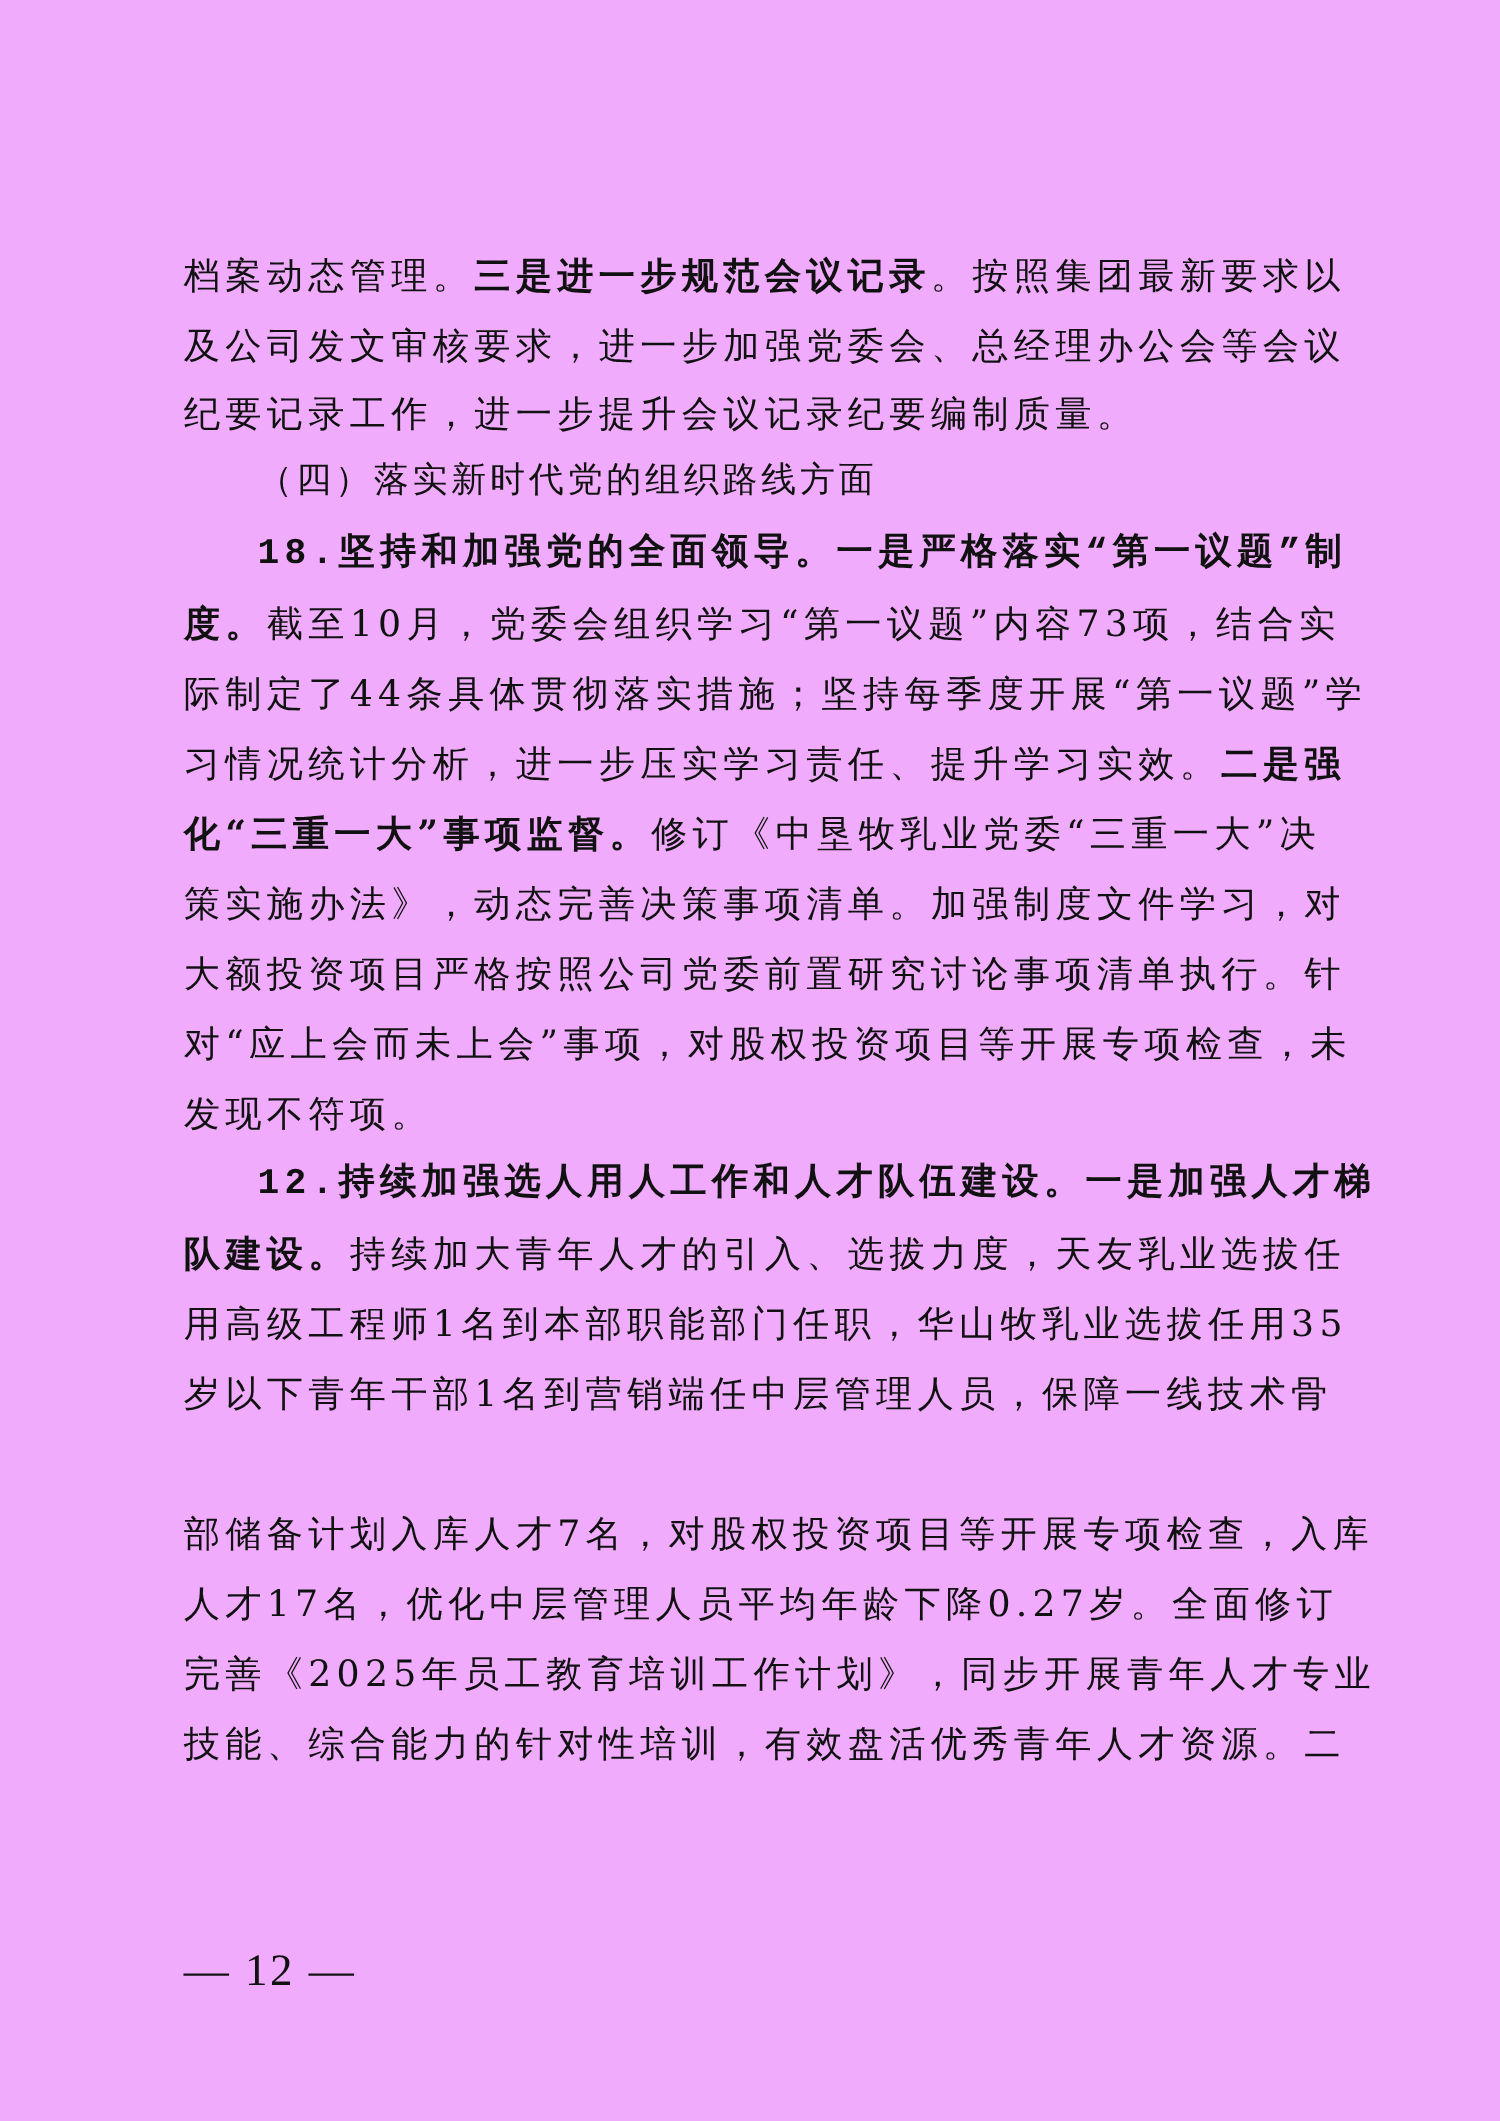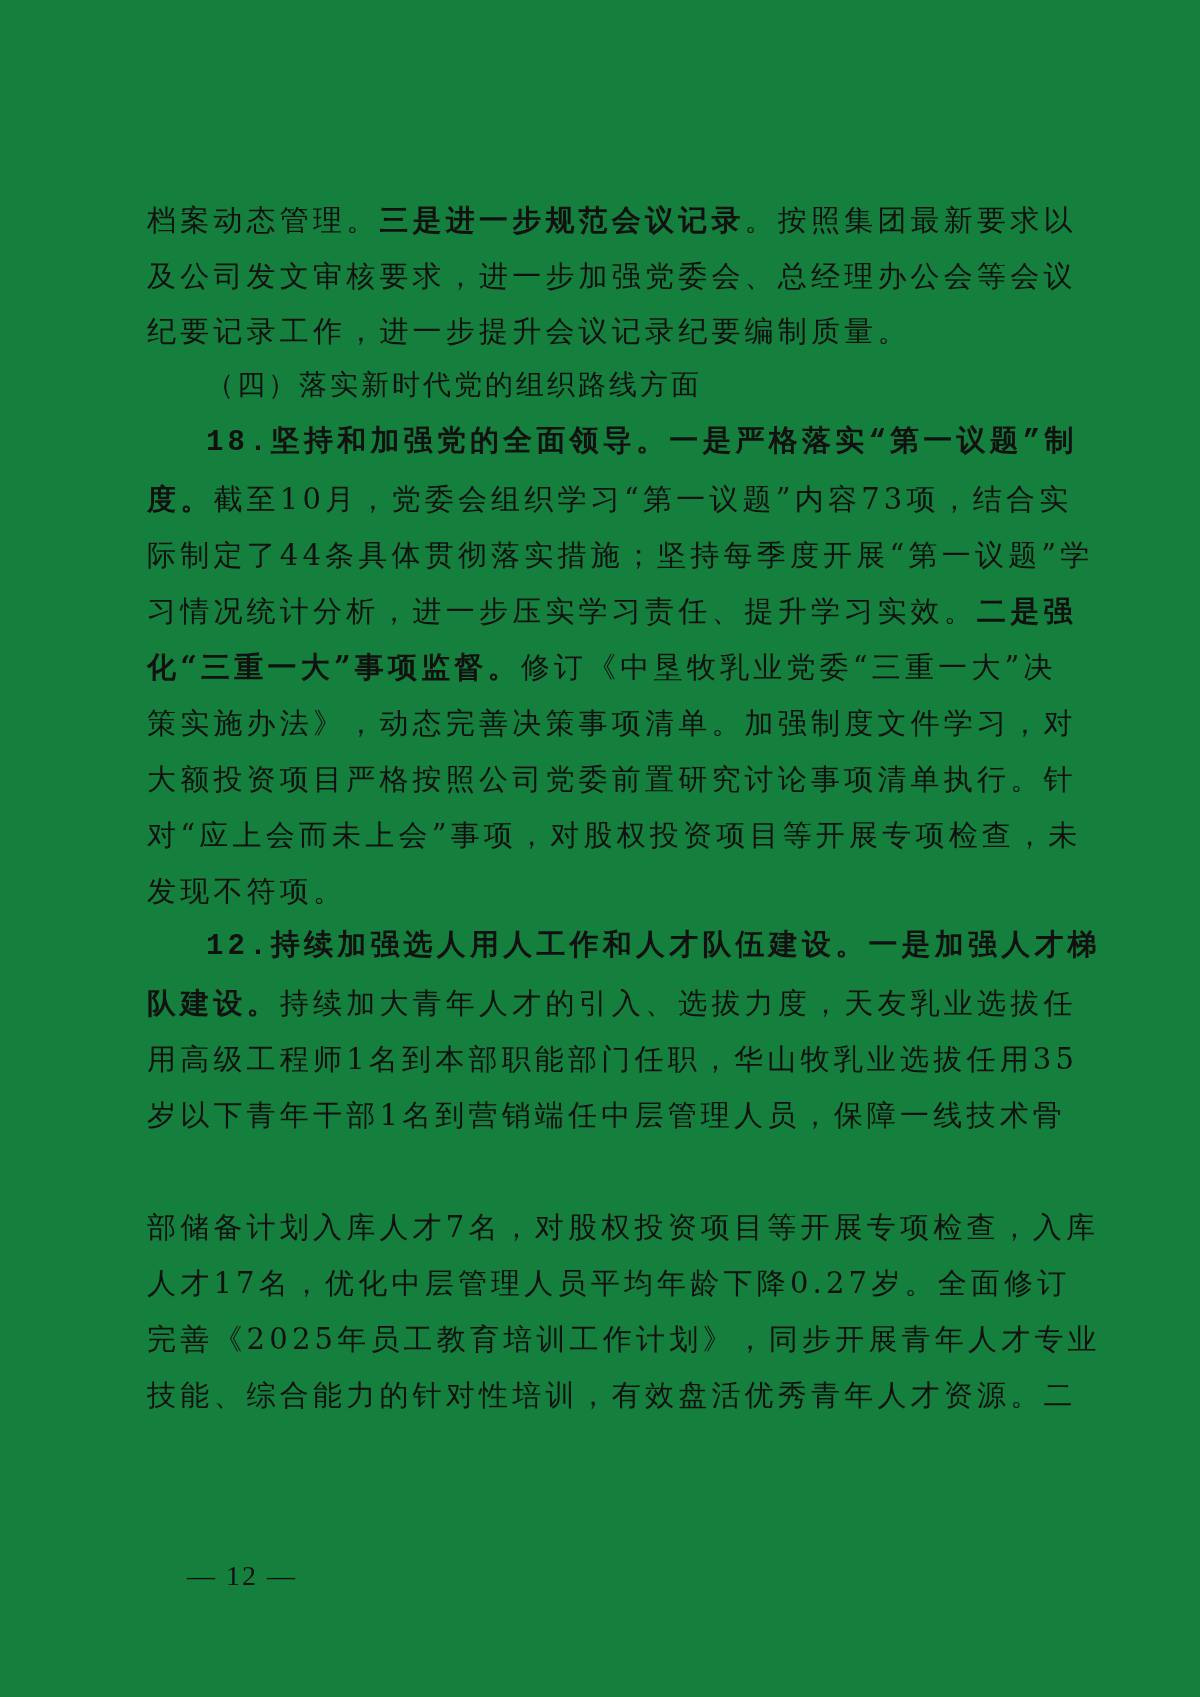--- a/index.html
+++ b/index.html
@@ -1,35 +1,35 @@
 <!DOCTYPE html>
 <html><head>
 <meta charset="utf-8">
 <style>
   html, body { margin: 0; padding: 0; background: #ffffff; }
   body {
     width: 1200px; height: 1697px; position: relative; overflow: hidden;
     font-family: "DejaVu Serif", "Liberation Serif", serif;
     color: #111111;
   }
-  .page { position: absolute; left: 0; top: 0; width: 1200px; height: 1697px; background: #15803d; }
+  .page { position: absolute; left: 0; top: 0; width: 1200px; height: 1697px; background: #f0abfc; }
   .line {
     position: absolute; left: 147px; width: 906px;
     font-size: 29px; line-height: 40px; height: 40px;
     white-space: nowrap; letter-spacing: 4.2px;
     text-align: justify; text-align-last: justify;
   }
   .line.last { text-align-last: left; }
   .line.indent { left: 206px; width: 847px; font-family: Liberation Mono, monospace; }
   .bold { font-weight: bold; }
   .heading { font-family: "DejaVu Sans", "Liberation Sans", sans-serif; }
   .footer {
     position: absolute; left: 147px; top: 1558px;
-    font-family: "Liberation Serif", serif; font-size: 28px; line-height: 36px;
-    white-space: nowrap; letter-spacing: 2px; margin-left: 40px;
+    font-family: "Liberation Serif", serif; font-size: 36px; line-height: 36px;
+    white-space: nowrap; letter-spacing: 2px;
   }
 </style>
 </head>
 <body>
 
 <div class="page">
 
   <div class="line" style="top:200px"><span>档案动态管理。</span><span class="bold">三是进一步规范会议记录</span><span>。按照集团最新要求以</span></div>
   <div class="line" style="top:256px">及公司发文审核要求，进一步加强党委会、总经理办公会等会议</div>
   <div class="line last" style="top:311px">纪要记录工作，进一步提升会议记录纪要编制质量。</div>

